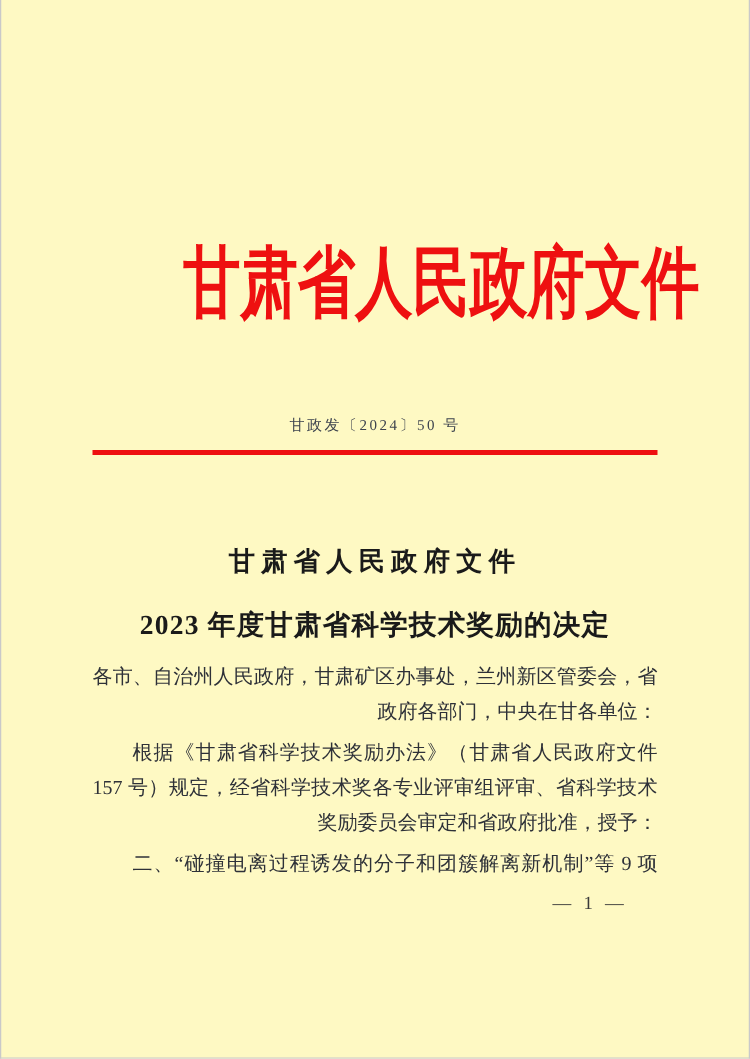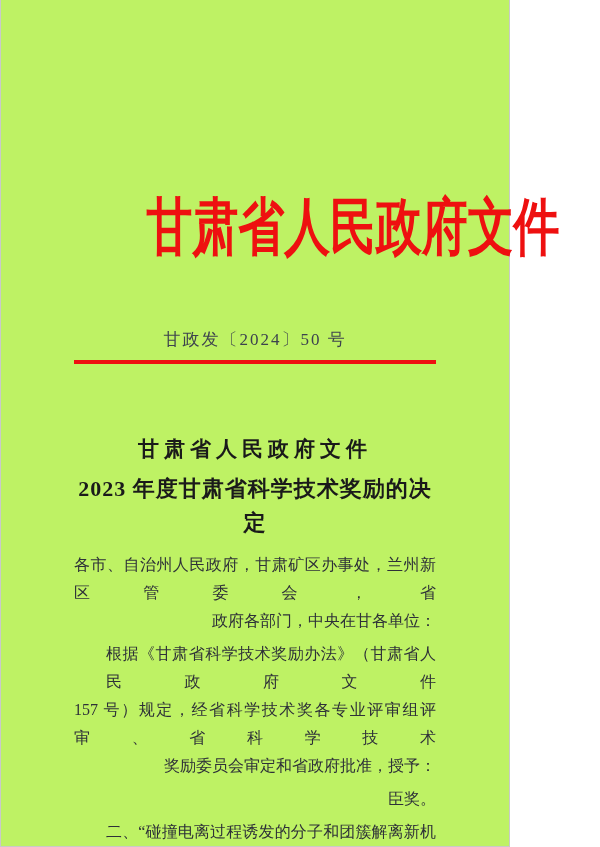--- a/index.html
+++ b/index.html
@@ -9,22 +9,22 @@
     --docnum-ink: #3d434e;
   }
   *{ margin:0; padding:0; box-sizing:border-box; }
   html,body{ background:#ffffff; }
   body{
     width:600px; height:847px;
     font-family:"Liberation Serif","DejaVu Serif",serif;
     overflow:hidden;
   }
   .page{
-    width:510px; height:847px;
-    background:#bef264;
+    width:600px; height:847px;
+    background:#fef9c3;
     border-left:1px solid #c9c9c9;
     border-right:1px solid #c9c9c9;
     border-bottom:1px solid #c9c9c9;
     padding:192px 73px 0 73px;
   }
   .masthead{
     text-align:center;
     line-height:70px;
     white-space:nowrap;
   }
@@ -33,21 +33,21 @@
     font-size:62px;
     font-weight:700;
     color:var(--accent);
     transform:scaleX(0.74);
     transform-origin:center;
     letter-spacing:0px;
   }
   .docnum{
     margin-top:50px;
     text-align:center;
-    font-size:17px;
+    font-size:12px;
     line-height:24px;
     letter-spacing:2px;
     color:var(--docnum-ink);
     font-weight:500;
   }
   .redline{
     margin-top:8px;
     height:4px;
     background:var(--accent);
   }
@@ -58,21 +58,21 @@
     font-weight:700;
   }
   .title-line1{
     font-size:21px;
     line-height:30px;
     letter-spacing:5px;
   }
   .title-line2{
     font-size:22px;
     line-height:34px;
-    margin-top:8px;
+    margin-top:19px;
     letter-spacing:1px;
   }
   .doc-body{
     margin-top:11px;
     font-size:16px;
     line-height:28px;
     color:var(--body-ink);
   }
   .para{ margin-bottom:5px; }
   .line{ text-align:right; }
@@ -113,21 +113,20 @@
       <div class="para">
         <div class="line fill">各市、自治州人民政府，甘肃矿区办事处，兰州新区管委会，省</div>
         <div class="line">政府各部门，中央在甘各单位：</div>
       </div>
       <div class="para">
         <div class="line fill indent">根据《甘肃省科学技术奖励办法》（甘肃省人民政府文件</div>
         <div class="line fill">157 号）规定，经省科学技术奖各专业评审组评审、省科学技术</div>
         <div class="line">奖励委员会审定和省政府批准，授予：</div>
       </div>
       <div class="para">
-        <div class="line">臣奖。</div>
       </div>
       <div class="para">
         <div class="line fill indent">二、“碰撞电离过程诱发的分子和团簇解离新机制”等 9 项</div>
       </div>
     </div>
 
   <div class="pagenum">— 1 —</div>
 
 </div>
 

